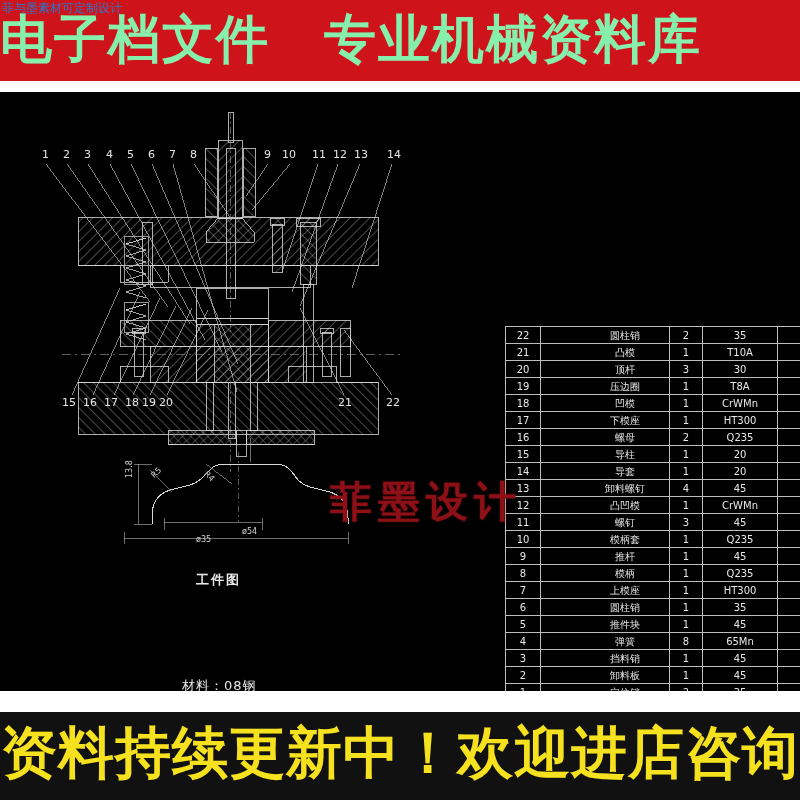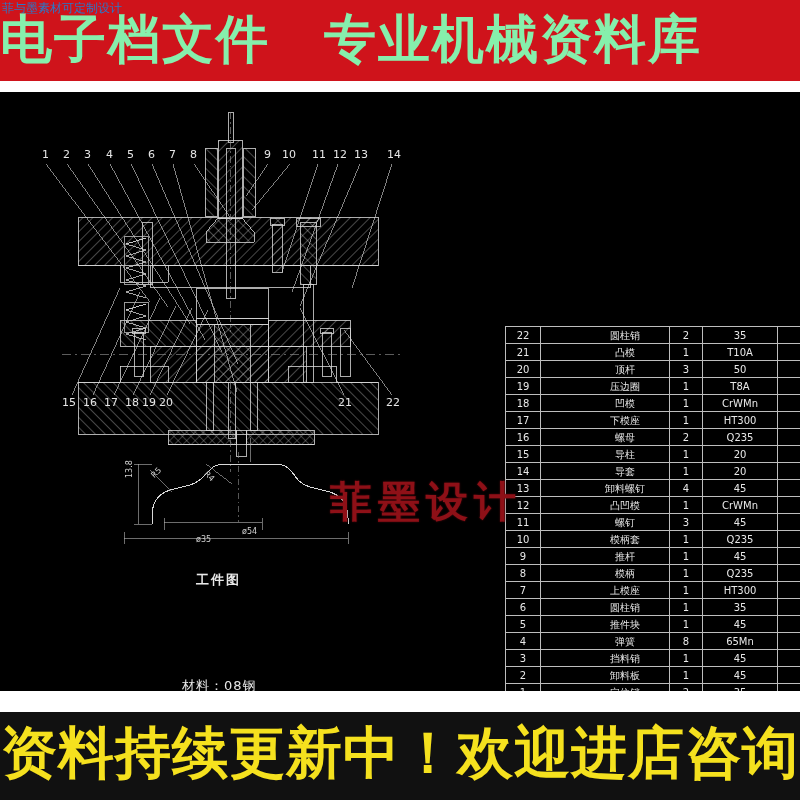--- a/index.html
+++ b/index.html
@@ -316,21 +316,21 @@
           <td class="c-no">21</td>
           <td class="c-name">凸模</td>
           <td class="c-qty">1</td>
           <td class="c-mat">T10A</td>
           <td class="c-rem"></td>
         </tr>
         <tr>
           <td class="c-no">20</td>
           <td class="c-name">顶杆</td>
           <td class="c-qty">3</td>
-          <td class="c-mat">50</td>
+          <td class="c-mat">30</td>
           <td class="c-rem"></td>
         </tr>
         <tr>
           <td class="c-no">19</td>
           <td class="c-name">压边圈</td>
           <td class="c-qty">1</td>
           <td class="c-mat">T8A</td>
           <td class="c-rem"></td>
         </tr>
         <tr>

